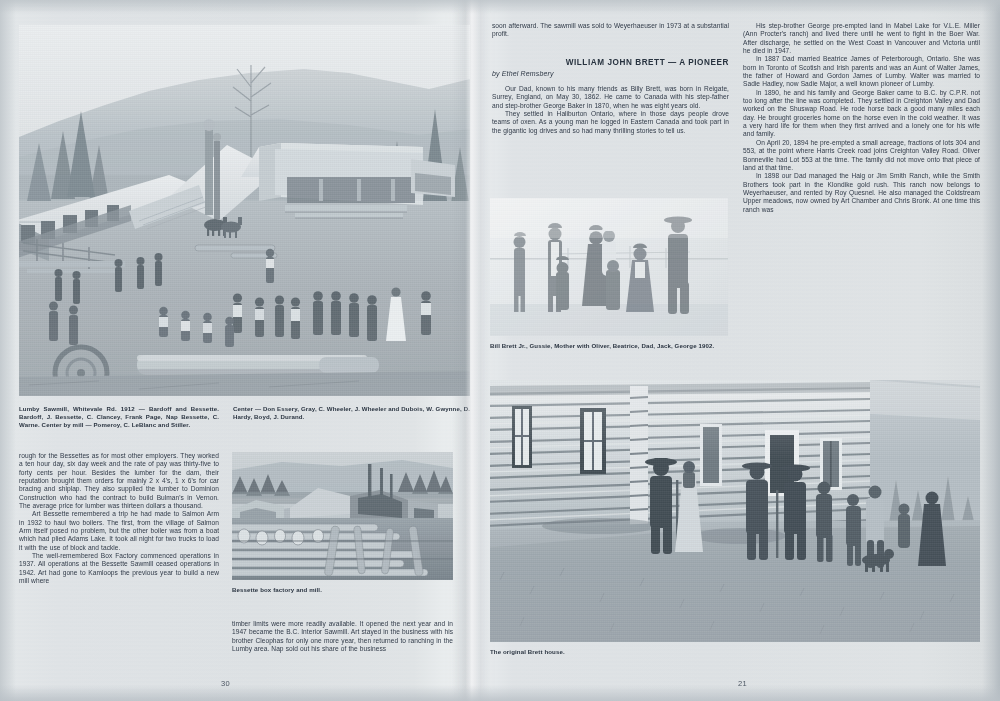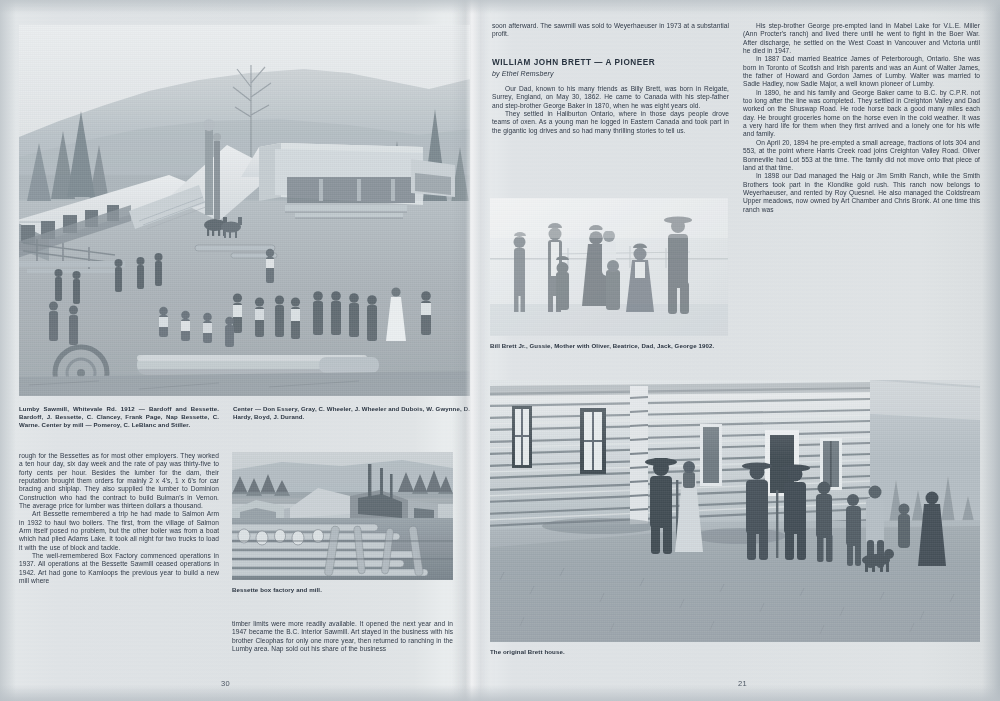--- a/index.html
+++ b/index.html
@@ -50,21 +50,21 @@
   .body-col p.ind{text-indent:13px;}
   .caption{
     position:absolute;
     font-size:6.1px;line-height:8.0px;
     color:#28323f;font-weight:bold;letter-spacing:.12px;
     text-align:justify;
   }
   .caption p{margin:0;}
   .sec-head{
     position:absolute;font-size:8.2px;letter-spacing:.55px;
-    font-weight:bold;color:#25303d;
+    font-weight:bold;color:#25303d;text-align:right;
   }
   .sec-byline{
     position:absolute;font-size:7px;font-style:italic;color:#2b3543;letter-spacing:.15px;
   }
   .folio{position:absolute;font-size:7.5px;color:#4a5460;letter-spacing:.4px;}
 
   
   .photo{position:absolute;overflow:hidden;
     background:#b9c2c8;
     box-shadow:0 0 0 0 rgba(0,0,0,0);

